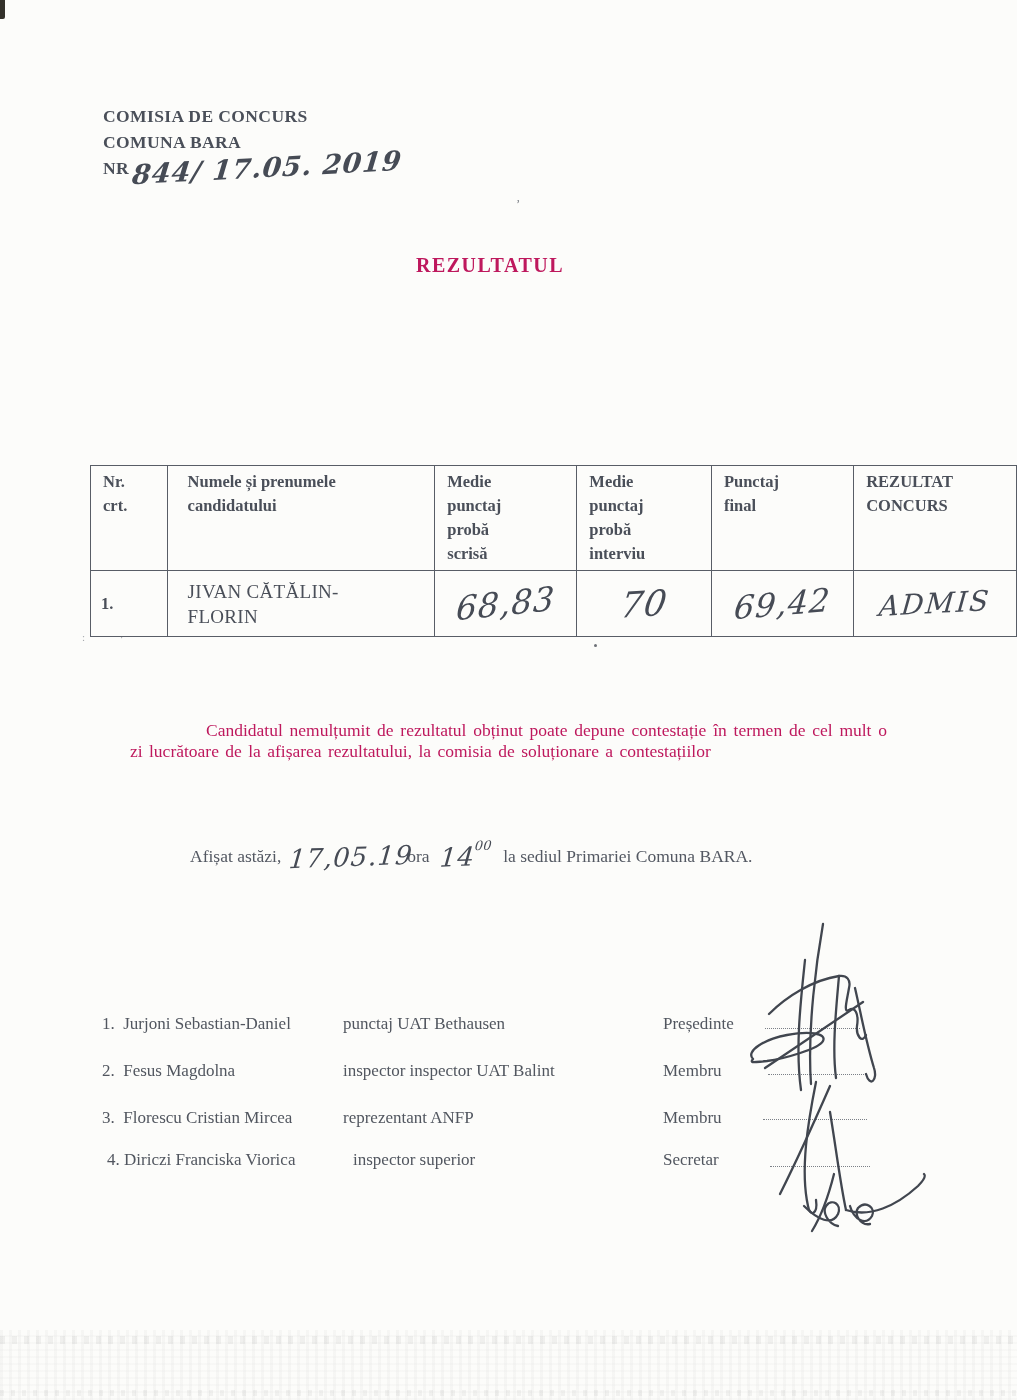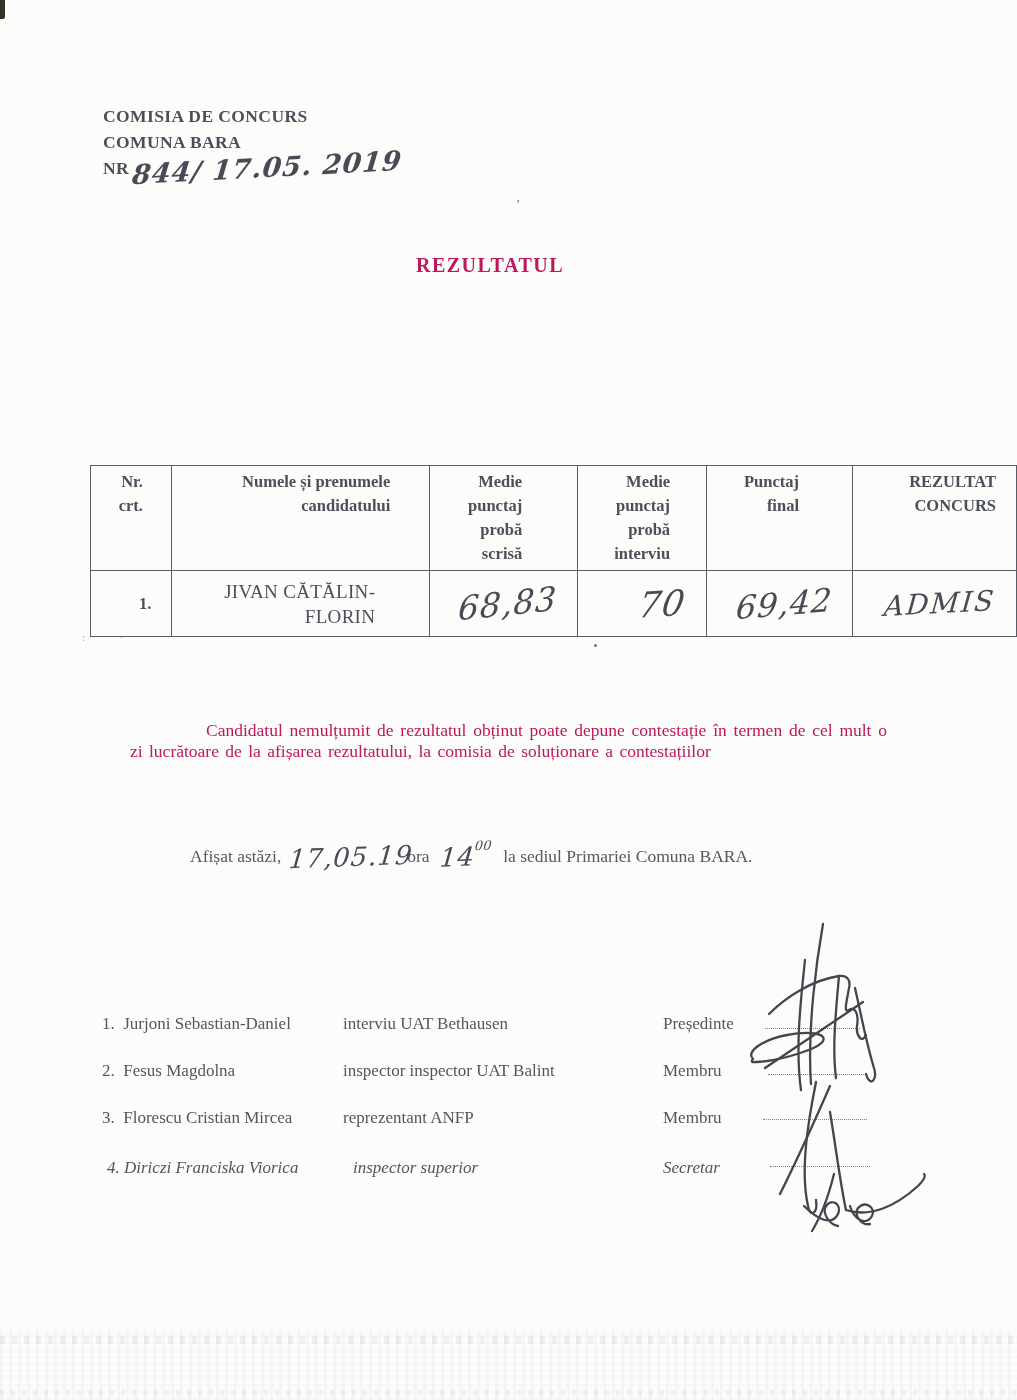--- a/index.html
+++ b/index.html
@@ -55,22 +55,21 @@
   .hdr .hand{font-size:27px;line-height:26px;margin-left:3px;transform:rotate(-3deg) skewX(-9deg);}
   
   table.results{
     position:absolute;left:90px;top:465px;
     border-collapse:collapse;table-layout:fixed;
     font-size:16.5px;color:#4a4f59;
   }
   table.results td{
     border:1.6px solid #585d66;
     vertical-align:top;
-    padding:4px 20px;
-    text-align:right;
+    padding:4px 12px;
   }
   table.results .c1{width:57px;} table.results .c2{width:255px;margin-left:12px;}
   table.results .c3{width:122px;} table.results .c4{width:120px;}
   table.results .c5{width:123px;} table.results .c6{width:145px;}
   .th{font-weight:bold;line-height:24px;}
   .th-narrow{display:block;width:72px;}
   .th-nr{display:block;width:32px;}
   .th-name{display:block;width:190px;padding-left:8px;}
   .hrow{height:92px;}
   .drow{height:66px;}
@@ -90,21 +89,21 @@
   .posted .hand-sup{font-size:13px;vertical-align:12px;letter-spacing:0;}
   .posted .suffix{margin-left:12px;}
   
   .committee{position:absolute;left:102px;top:1014px;width:800px;font-size:17px;color:#51565f;}
   .crow{position:absolute;left:0;white-space:nowrap;}
   .crow .fn{position:absolute;left:241px;}
   .crow .role{position:absolute;left:561px;}
   .crow-1{top:0;}
   .crow-2{top:47px;}
   .crow-3{top:94px;}
-  .crow-4{top:144px;left:5px;font-style:italic;}
+  .crow-4{top:136px;left:5px;}
   .crow-4 .fn{left:246px;}
   .crow-4 .role{left:556px;}
   
   .sigline{position:absolute;border-bottom:1.4px dotted #7b8087;}
   .sig1{left:765px;top:1028px;width:95px;}
   .sig2{left:768px;top:1074px;width:98px;}
   .sig3{left:763px;top:1119px;width:104px;}
   .sig4{left:770px;top:1166px;width:100px;}
   .sigsvg{position:absolute;}
   .sigsvg path{fill:none;stroke:#41464f;stroke-width:2.3;stroke-linecap:round;stroke-linejoin:round;}
@@ -169,21 +168,21 @@
 
   <div class="contest">Candidatul nemulțumit de rezultatul obținut poate depune contestație în termen de cel mult o zi lucrătoare  de la afișarea rezultatului, la comisia de soluționare a contestațiilor</div>
 
   <div class="posted">
     <span>Afișat astăzi,</span><span class="hand hand-date">17,05.19</span><span class="word-ora">ora</span><span class="hand hand-hour">14</span><span class="hand hand-sup">00</span><span class="suffix">la sediul Primariei Comuna BARA.</span>
   </div>
 
   <div class="committee">
     <div class="crow crow-1">
       <span><span>1.</span>&nbsp;&nbsp;<span>Jurjoni Sebastian-Daniel</span></span>
-      <span class="fn">interviu UAT Bethausen</span>
+      <span class="fn">punctaj UAT Bethausen</span>
       <span class="role">Președinte</span>
     </div>
     <div class="crow crow-2">
       <span><span>2.</span>&nbsp;&nbsp;<span>Fesus Magdolna</span></span>
       <span class="fn">inspector inspector UAT Balint</span>
       <span class="role">Membru</span>
     </div>
     <div class="crow crow-3">
       <span><span>3.</span>&nbsp;&nbsp;<span>Florescu Cristian Mircea</span></span>
       <span class="fn">reprezentant  ANFP</span>

